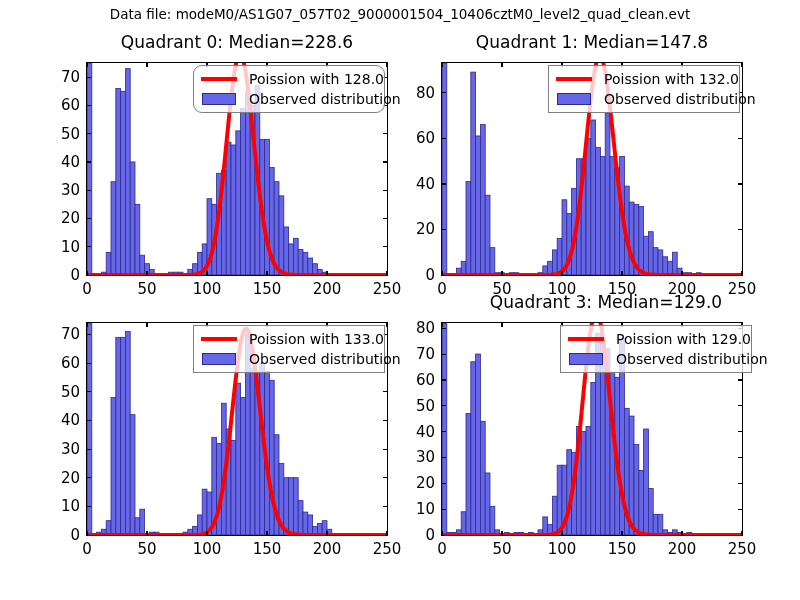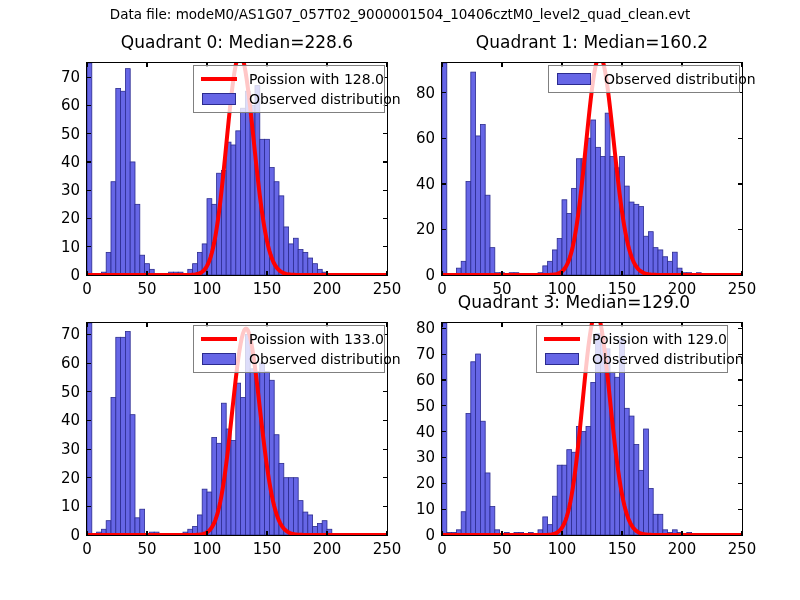--- a/index.html
+++ b/index.html
@@ -212,37 +212,37 @@
       <div class="xlabel" style="left: 207px; top: 280px;">100</div>
       <div class="tickmark" style="left: 266.4px; top: 271px; width: 1.2px; height: 5px;"></div>
       <div class="tickmark" style="left: 266.4px; top: 62px; width: 1.2px; height: 5px;"></div>
       <div class="xlabel" style="left: 267px; top: 280px;">150</div>
       <div class="tickmark" style="left: 326.4px; top: 271px; width: 1.2px; height: 5px;"></div>
       <div class="tickmark" style="left: 326.4px; top: 62px; width: 1.2px; height: 5px;"></div>
       <div class="xlabel" style="left: 327px; top: 280px;">200</div>
       <div class="tickmark" style="left: 386.4px; top: 271px; width: 1.2px; height: 5px;"></div>
       <div class="tickmark" style="left: 386.4px; top: 62px; width: 1.2px; height: 5px;"></div>
       <div class="xlabel" style="left: 387px; top: 280px;">250</div>
-      <div class="legend" style="left: 193px; top: 65px; width: 192px;">
+      <div class="legend" style="left: 193px; top: 65px; width: 192px; border-radius: 9px;">
         <div class="legend-row">
           <div class="legend-sample">
             <div class="legend-line"></div>
           </div>
           <div class="legend-text">Poission with 128.0</div>
         </div>
         <div class="legend-row">
           <div class="legend-sample">
             <div class="legend-patch"></div>
           </div>
           <div class="legend-text">Observed distribution</div>
         </div>
       </div>
     </div>
   <div class="subplot" id="sp1" style="left: 0px; top: 0px; width: 800px; height: 600px; pointer-events: none;">
-      <div class="sp-title" style="left: 401px; top: 32px; width: 382px;">Quadrant 1: Median=160.2</div>
+      <div class="sp-title" style="left: 401px; top: 32px; width: 382px;">Quadrant 1: Median=147.8</div>
       <div class="axes" style="left: 441px; top: 62px; width: 302px; height: 214px;">
         <svg class="plotsvg" width="300" height="212">
           <g>
             <rect x="0" y="0" width="4.8" height="212" fill="#6666e6" stroke="#2b2b8f" stroke-width="0.8"></rect>
             <rect x="14.4" y="205.16129032258064" width="4.799999999999999" height="6.838709677419359" fill="#6666e6" stroke="#2b2b8f" stroke-width="0.8"></rect>
             <rect x="19.2" y="198.32258064516128" width="4.800000000000001" height="13.677419354838719" fill="#6666e6" stroke="#2b2b8f" stroke-width="0.8"></rect>
             <rect x="24" y="118.53763440860214" width="4.800000000000001" height="93.46236559139786" fill="#6666e6" stroke="#2b2b8f" stroke-width="0.8"></rect>
             <rect x="28.8" y="9.11827956989248" width="4.800000000000001" height="202.88172043010752" fill="#6666e6" stroke="#2b2b8f" stroke-width="0.8"></rect>
             <rect x="33.6" y="72.94623655913978" width="4.799999999999997" height="139.05376344086022" fill="#6666e6" stroke="#2b2b8f" stroke-width="0.8"></rect>
             <rect x="38.4" y="61.54838709677418" width="4.799999999999997" height="150.45161290322582" fill="#6666e6" stroke="#2b2b8f" stroke-width="0.8"></rect>
@@ -318,20 +318,26 @@
       <div class="xlabel" style="left: 622px; top: 280px;">150</div>
       <div class="tickmark" style="left: 681.4px; top: 271px; width: 1.2px; height: 5px;"></div>
       <div class="tickmark" style="left: 681.4px; top: 62px; width: 1.2px; height: 5px;"></div>
       <div class="xlabel" style="left: 682px; top: 280px;">200</div>
       <div class="tickmark" style="left: 741.4px; top: 271px; width: 1.2px; height: 5px;"></div>
       <div class="tickmark" style="left: 741.4px; top: 62px; width: 1.2px; height: 5px;"></div>
       <div class="xlabel" style="left: 742px; top: 280px;">250</div>
       <div class="legend" style="left: 548px; top: 65px; width: 192px;">
         <div class="legend-row">
           <div class="legend-sample">
+            <div class="legend-line"></div>
+          </div>
+          <div class="legend-text">Poission with 132.0</div>
+        </div>
+        <div class="legend-row">
+          <div class="legend-sample">
             <div class="legend-patch"></div>
           </div>
           <div class="legend-text">Observed distribution</div>
         </div>
       </div>
     </div>
   <div class="subplot" id="sp2" style="left: 0px; top: 0px; width: 800px; height: 600px; pointer-events: none;">
       <div class="axes" style="left: 86px; top: 322px; width: 302px; height: 214px;">
         <svg class="plotsvg" width="300" height="212">
           <g>
@@ -434,21 +440,21 @@
         </div>
         <div class="legend-row">
           <div class="legend-sample">
             <div class="legend-patch"></div>
           </div>
           <div class="legend-text">Observed distribution</div>
         </div>
       </div>
     </div>
   <div class="subplot" id="sp3" style="left: 0px; top: 0px; width: 800px; height: 600px; pointer-events: none;">
-      <div class="sp-title" style="left: 383px; top: 292px; width: 382px;">Quadrant 3: Median=129.0</div>
+      <div class="sp-title" style="left: 415px; top: 292px; width: 382px;">Quadrant 3: Median=129.0</div>
       <div class="axes" style="left: 441px; top: 322px; width: 302px; height: 214px;">
         <svg class="plotsvg" width="300" height="212">
           <g>
             <rect x="0" y="0" width="4.8" height="212" fill="#6666e6" stroke="#2b2b8f" stroke-width="0.8"></rect>
             <rect x="4.8" y="209.41463414634146" width="4.8" height="2.585365853658544" fill="#6666e6" stroke="#2b2b8f" stroke-width="0.8"></rect>
             <rect x="9.6" y="209.41463414634146" width="4.800000000000001" height="2.585365853658544" fill="#6666e6" stroke="#2b2b8f" stroke-width="0.8"></rect>
             <rect x="14.4" y="206.82926829268294" width="4.799999999999999" height="5.17073170731706" fill="#6666e6" stroke="#2b2b8f" stroke-width="0.8"></rect>
             <rect x="19.2" y="188.73170731707316" width="4.800000000000001" height="23.26829268292684" fill="#6666e6" stroke="#2b2b8f" stroke-width="0.8"></rect>
             <rect x="24" y="90.48780487804879" width="4.800000000000001" height="121.51219512195121" fill="#6666e6" stroke="#2b2b8f" stroke-width="0.8"></rect>
             <rect x="28.8" y="38.78048780487805" width="4.800000000000001" height="173.21951219512195" fill="#6666e6" stroke="#2b2b8f" stroke-width="0.8"></rect>
@@ -534,21 +540,21 @@
       <div class="xlabel" style="left: 562px; top: 540px;">100</div>
       <div class="tickmark" style="left: 621.4px; top: 531px; width: 1.2px; height: 5px;"></div>
       <div class="tickmark" style="left: 621.4px; top: 322px; width: 1.2px; height: 5px;"></div>
       <div class="xlabel" style="left: 622px; top: 540px;">150</div>
       <div class="tickmark" style="left: 681.4px; top: 531px; width: 1.2px; height: 5px;"></div>
       <div class="tickmark" style="left: 681.4px; top: 322px; width: 1.2px; height: 5px;"></div>
       <div class="xlabel" style="left: 682px; top: 540px;">200</div>
       <div class="tickmark" style="left: 741.4px; top: 531px; width: 1.2px; height: 5px;"></div>
       <div class="tickmark" style="left: 741.4px; top: 322px; width: 1.2px; height: 5px;"></div>
       <div class="xlabel" style="left: 742px; top: 540px;">250</div>
-      <div class="legend" style="left: 536px; top: 325px; width: 192px;">
+      <div class="legend" style="left: 560px; top: 325px; width: 192px;">
         <div class="legend-row">
           <div class="legend-sample">
             <div class="legend-line"></div>
           </div>
           <div class="legend-text">Poission with 129.0</div>
         </div>
         <div class="legend-row">
           <div class="legend-sample">
             <div class="legend-patch"></div>
           </div>

